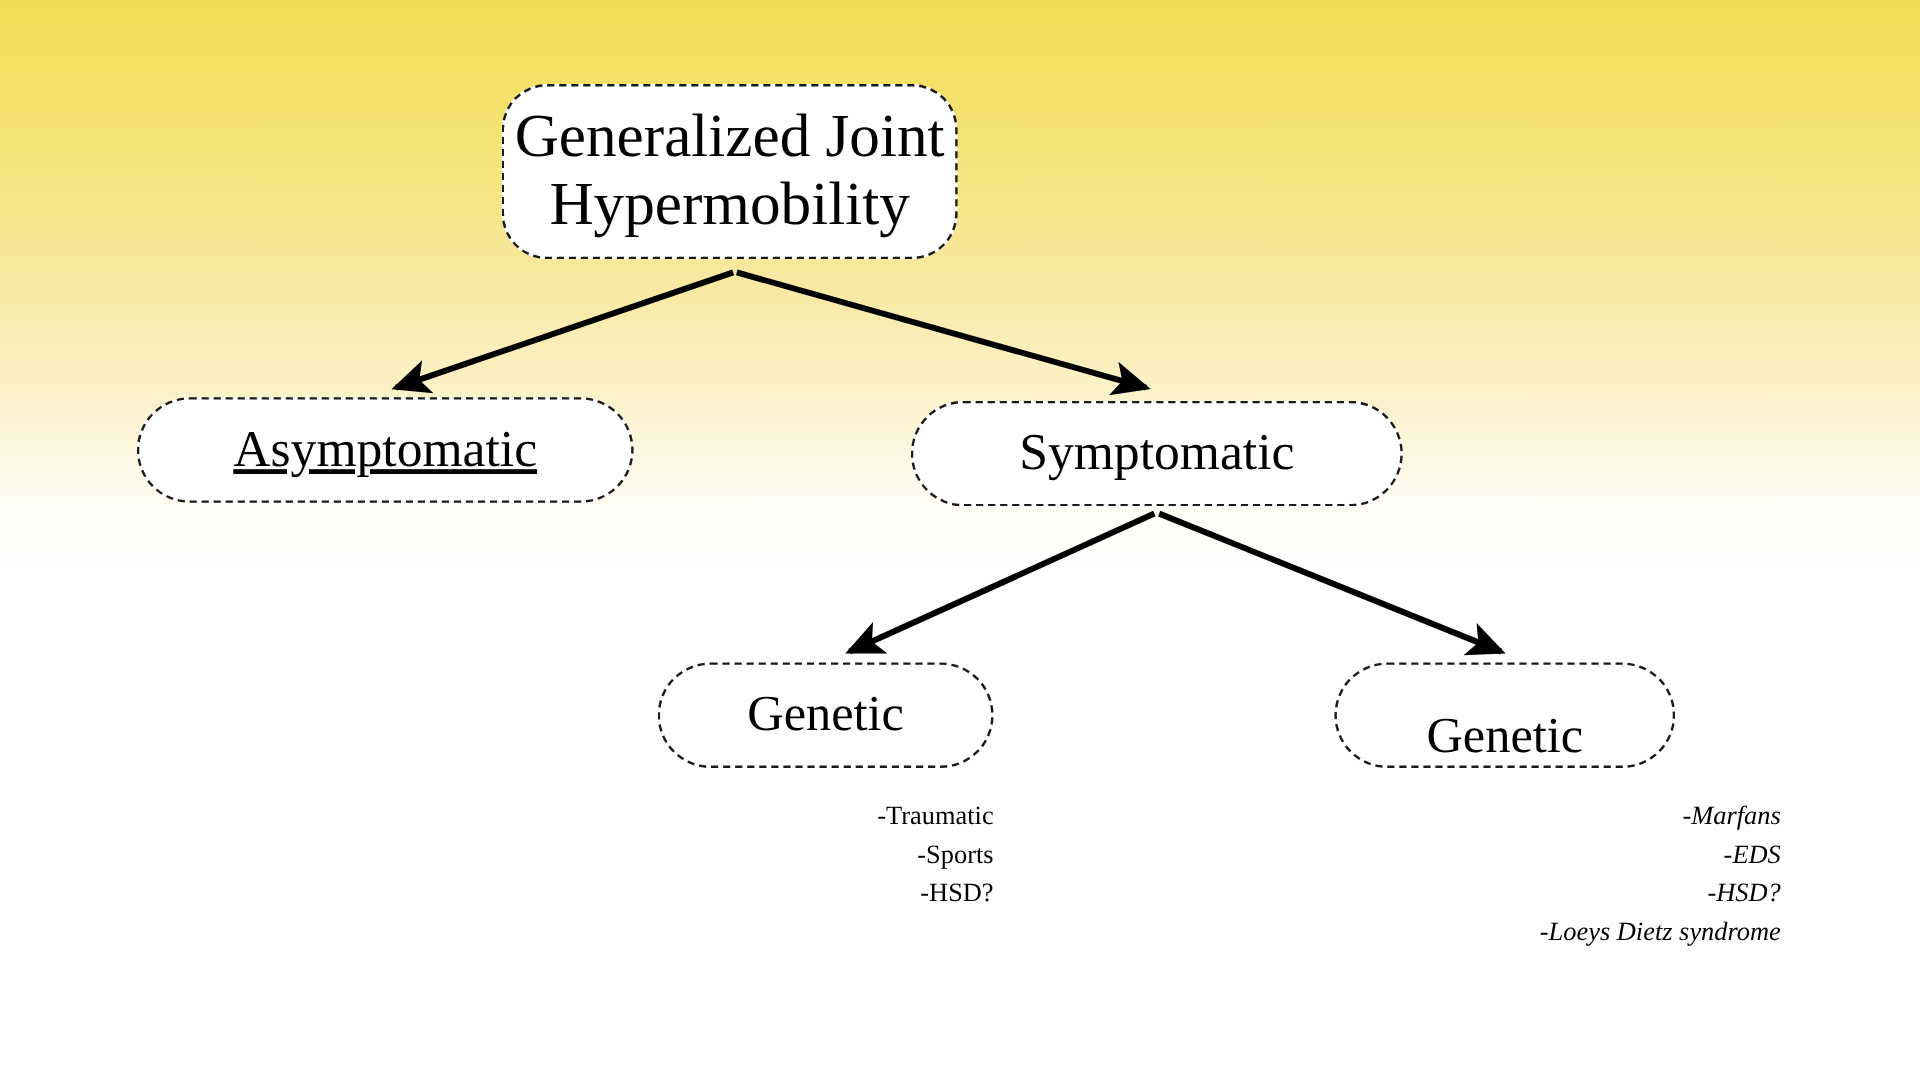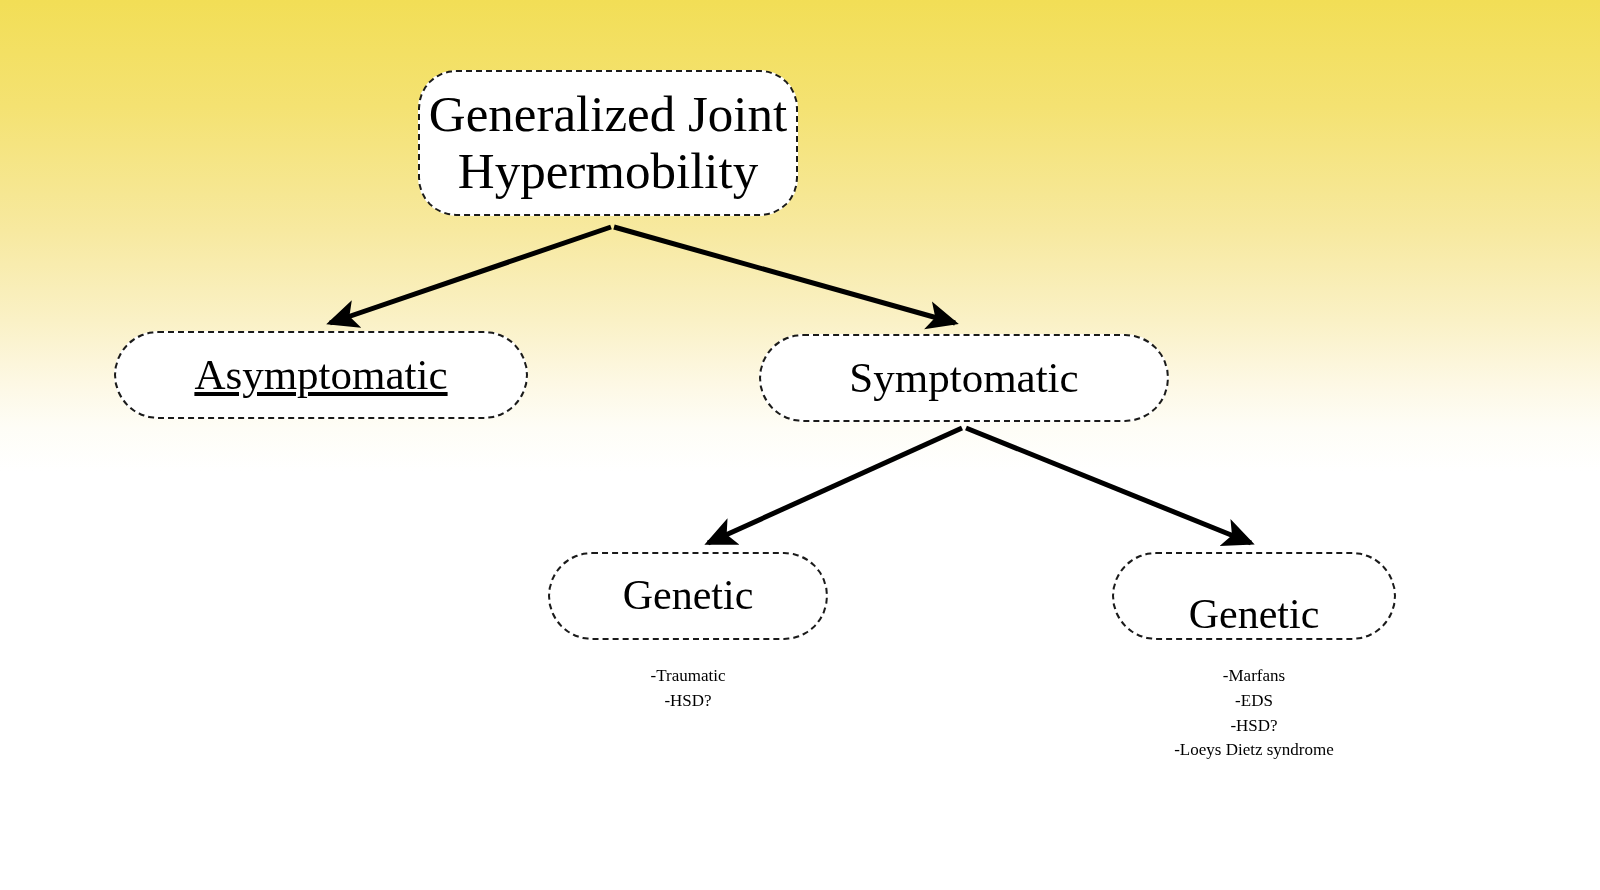--- a/index.html
+++ b/index.html
@@ -104,41 +104,42 @@
     width: 284px;
     height: 88px;
     border-radius: 46px;
     font-size: 42px;
     align-items: flex-end;
   }
 
   
   .detail-list {
     position: absolute;
-    text-align: center;
+    text-align: right;
     color: #000000;
-    font-size: 17px;
+    font-size: 22px;
     line-height: 1.46;
     z-index: 3;
   }
   .detail-list .detail-item {
     display: block;
     white-space: nowrap;
   }
 
   #list-acquired {
     left: 548px;
     top: 664px;
     width: 280px;
   }
 
   #list-genetic {
-    left: 1052px;
+    left: 1080px;
     top: 664px;
     width: 404px;
+    font-style: italic;
   }
 </style>
 </head>
 <body>
 
 <div id="slide">
 
   <svg id="edges" viewBox="0 0 1600 890" width="1600" height="890" xmlns="http://www.w3.org/2000/svg">
     <defs>
       <marker id="arrowhead" markerWidth="7" markerHeight="7" refX="5.6" refY="3.1" orient="auto" markerUnits="strokeWidth">
@@ -171,20 +172,21 @@
   <div class="node" id="node-acquired">
     <span class="node-label">Genetic</span>
   </div>
 
   <div class="node" id="node-genetic">
     <span class="node-label">Genetic</span>
   </div>
 
   <div class="detail-list" id="list-acquired">
       <span class="detail-item">-Traumatic</span>
+      <span class="detail-item">-Sports</span>
       <span class="detail-item">-HSD?</span>
     </div>
 
   <div class="detail-list" id="list-genetic">
       <span class="detail-item">-Marfans</span>
       <span class="detail-item">-EDS</span>
       <span class="detail-item">-HSD?</span>
       <span class="detail-item">-Loeys Dietz syndrome</span>
     </div>
 

